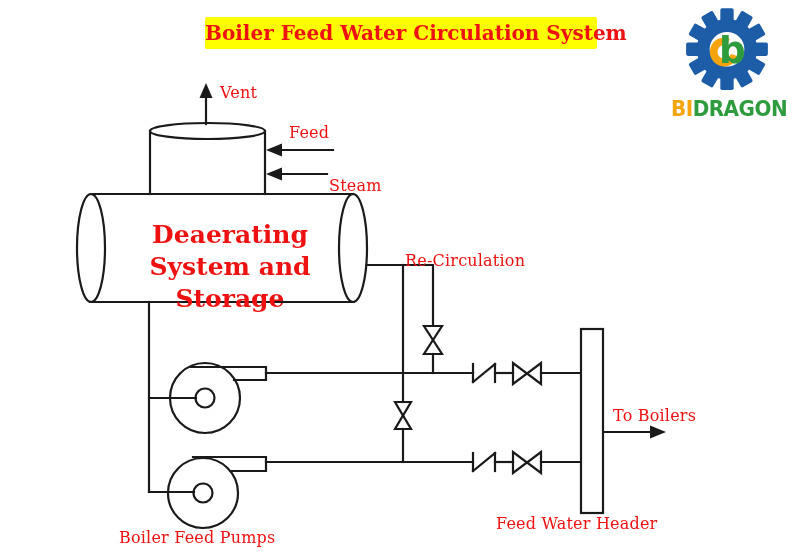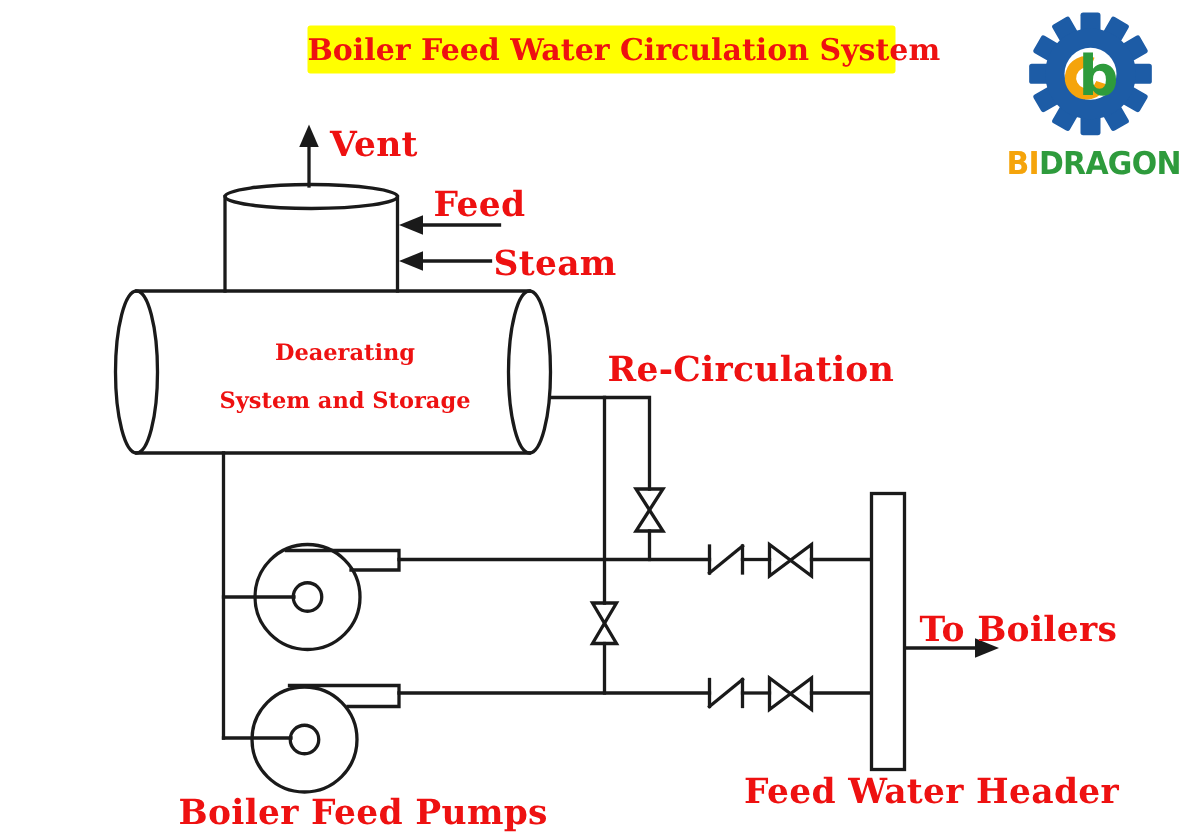--- a/index.html
+++ b/index.html
@@ -10,32 +10,32 @@
     --logo-orange:#f5a40b;
     --logo-green:#2e9b3c;
   }
   *{box-sizing:border-box;margin:0;padding:0;}
   body{background:#ffffff;font-family:"DejaVu Serif", serif;}
   .stage{
     position:relative;width:800px;height:557px;background:#ffffff;overflow:hidden;
   }
   .diagram-svg{position:absolute;left:0;top:0;}
   .lbl{
-    position:absolute;color:var(--label-red);font-weight:bold;
-    font-size:23px;white-space:nowrap;letter-spacing:0.2px;
+    position:absolute;color:var(--label-red);font-weight:normal;
+    font-size:16px;white-space:nowrap;letter-spacing:0.2px;
   }
   .title-banner{
     position:absolute;left:205px;top:17px;width:392px;height:32px;
     background:var(--title-bg);color:var(--label-red);
     font-weight:bold;font-size:20px;line-height:32px;text-align:left;
     white-space:nowrap;border-radius:2px;
   }
   .tank-label{
     position:absolute;left:108px;top:219px;width:244px;text-align:center;
-    color:var(--label-red);font-weight:bold;font-size:15px;line-height:32px;
+    color:var(--label-red);font-weight:bold;font-size:25px;line-height:32px;
   }
   .logo{
     position:absolute;left:668px;top:8px;width:118px;text-align:center;
     font-family:"DejaVu Sans", sans-serif;
   }
   .logo-word{
     font-size:21px;font-weight:bold;letter-spacing:-0.5px;line-height:22px;
     transform:scaleX(0.95);transform-origin:center;
   }
   .logo-bi{color:var(--logo-orange);}
@@ -144,28 +144,28 @@
     <g>
       <line x1="604" y1="432" x2="652" y2="432"></line>
       <polygon points="666,432 650,425.5 650,438.5" fill="#1a1a1a" stroke="none"></polygon>
     </g>
   </svg>
 
   <div class="title-banner">Boiler Feed Water Circulation System</div>
 
   <div class="lbl" style="left:220px;top:83px;">Vent</div>
   <div class="lbl" style="left:289px;top:123px;">Feed</div>
-  <div class="lbl" style="left:329px;top:162px;">Steam</div>
+  <div class="lbl" style="left:329px;top:176px;">Steam</div>
 
   <div class="tank-label">
     <div>Deaerating</div>
     <div>System and Storage</div>
   </div>
 
-  <div class="lbl" style="left:405px;top:233px;">Re-Circulation</div>
+  <div class="lbl" style="left:405px;top:251px;">Re-Circulation</div>
   <div class="lbl" style="left:496px;top:514px;">Feed Water Header</div>
   <div class="lbl" style="left:613px;top:406px;">To Boilers</div>
   <div class="lbl" style="left:119px;top:528px;">Boiler Feed Pumps</div>
 
   <div class="logo">
     <svg width="96" height="86" viewBox="0 0 108 92">
       <g class="gear-blue">
         <g transform="translate(54,44)">
           <g>
               <rect x="-7.5" y="-46" width="15" height="18" rx="2"></rect>

